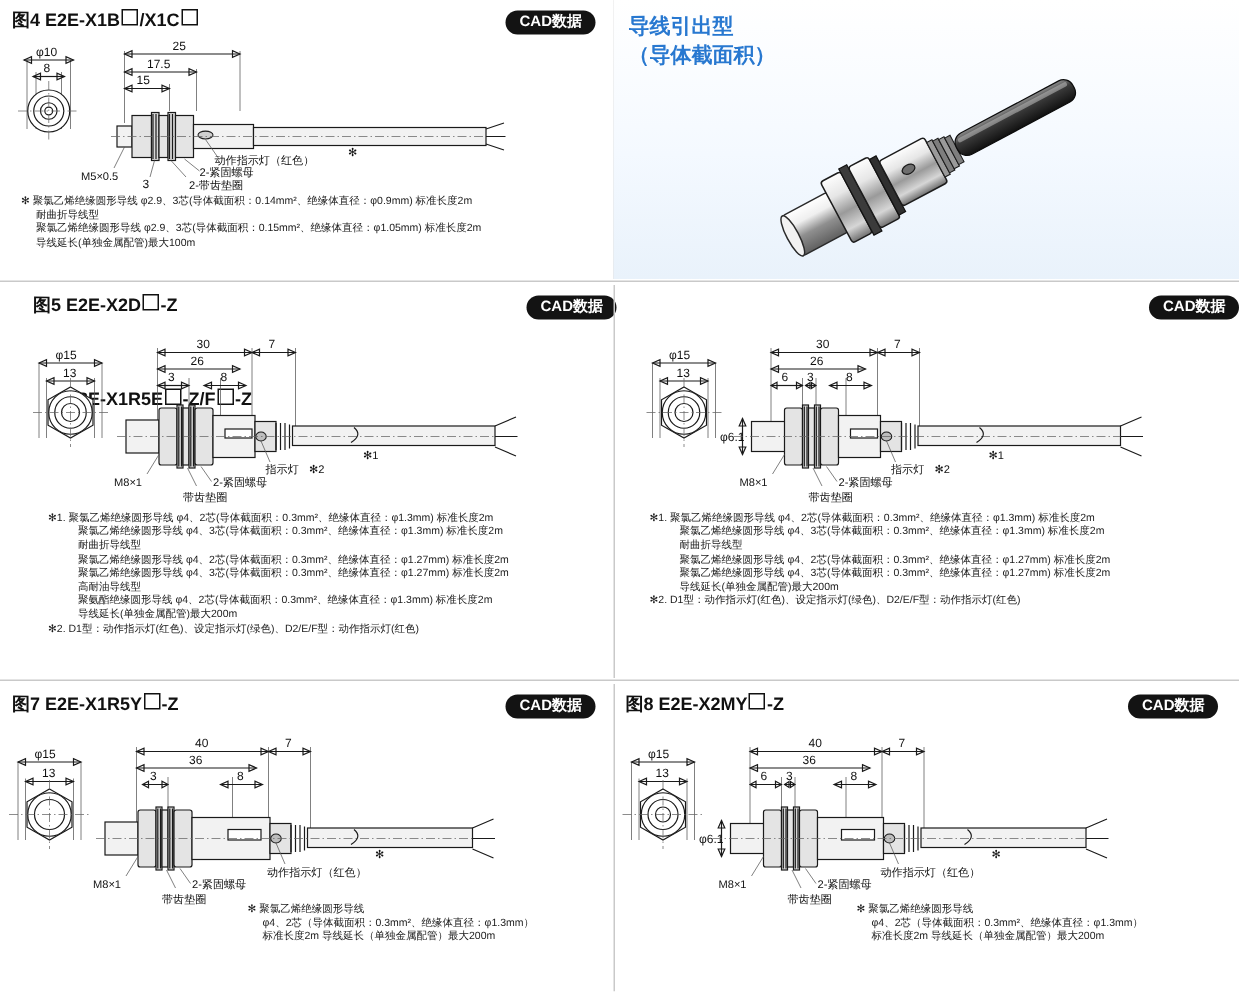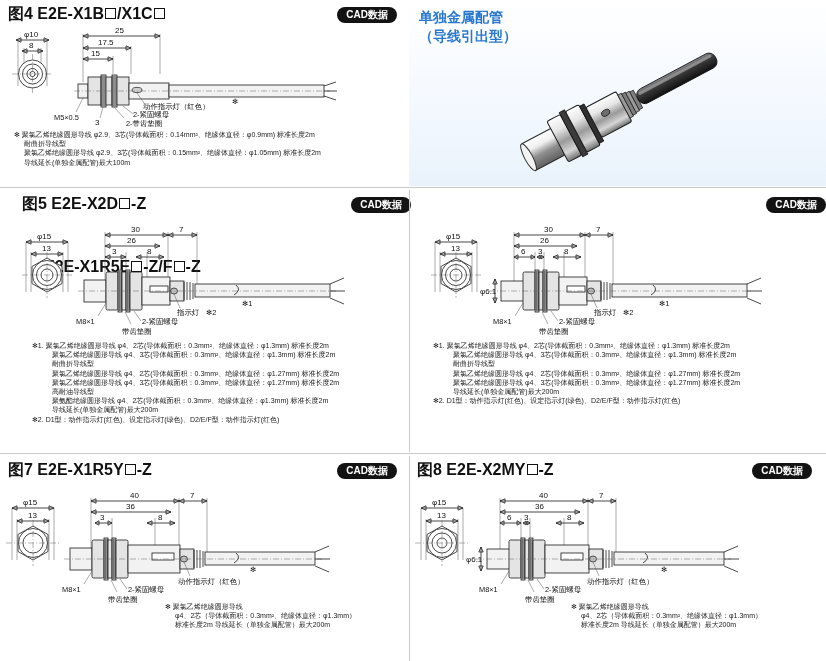--- a/index.html
+++ b/index.html
@@ -22,21 +22,21 @@
   .panel.left{width:409px;}
   .panel.right{width:417px;}
 
   .vdiv{position:absolute;top:0;width:1px;height:100%;background:#c9c9c9;}
   .hdiv{position:absolute;left:0;width:826px;height:1px;background:#c9c9c9;}
   .hdiv.h1{top:187px;}
   .hdiv.h2{top:453px;}
   .vdiv.v1{left:409px;}
 
   
-  .fighead{position:absolute;left:8px;top:6px;font-size:16px;font-weight:bold;letter-spacing:0px;line-height:15px;white-space:nowrap;}
+  .fighead{position:absolute;left:8px;top:6px;font-size:12px;font-weight:bold;letter-spacing:0px;line-height:15px;white-space:nowrap;}
   .fighead .sub{display:block;margin-left:22px;margin-top:48px;}
   .sqr{display:inline-block;width:9px;height:9px;border:1.5px solid #111;vertical-align:0px;margin:0 1px;}
 
   .cadbadge{
     position:absolute;top:7px;
     background:#131313;color:#fff;
     font-size:10px;font-weight:bold;
     border-radius:8px;
     padding:2px 9px 3px 9px;
     line-height:11px;
@@ -170,22 +170,22 @@
         <span class="ln ind">耐曲折导线型</span>
         <span class="ln ind">聚氯乙烯绝缘圆形导线 φ2.9、3芯(导体截面积：0.15mm²、绝缘体直径：φ1.05mm) 标准长度2m</span>
         <span class="ln ind">导线延长(单独金属配管)最大100m</span>
       </div>
     </div>
 
     <div class="vdiv v1"></div>
 
     <div class="panel right photo-panel">
       <div class="bluehead">
-        <span>单独金属配管</span><br>
-        <span>（导线引出型）</span>
+        <span>导线引出型</span><br>
+        <span>（导体截面积）</span>
       </div>
       <div class="draw" style="left:70px;top:38px;">
         <svg width="280" height="140" viewBox="0 0 280 140">
           <defs>
             <linearGradient id="mtl" x1="0" y1="0" x2="0" y2="1">
               <stop offset="0%" stop-color="#fdfdfd"></stop>
                 <stop offset="28%" stop-color="#e6e6e6"></stop>
               <stop offset="55%" stop-color="#9a9a9a"></stop>
                 <stop offset="80%" stop-color="#d6d6d6"></stop>
               <stop offset="100%" stop-color="#707070"></stop>

